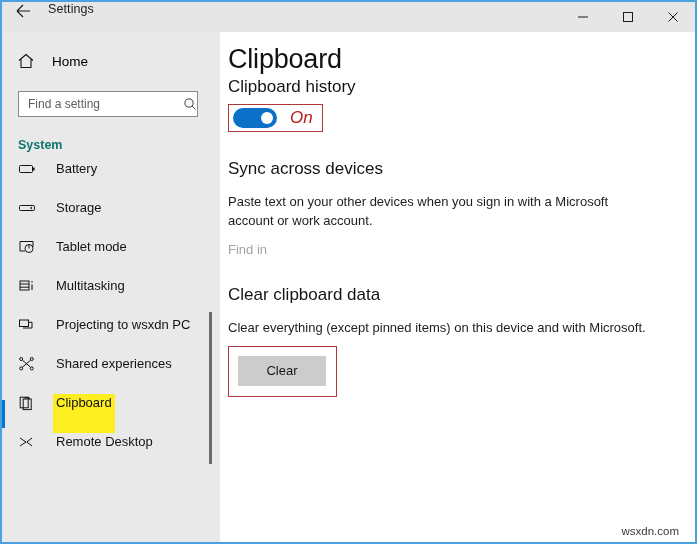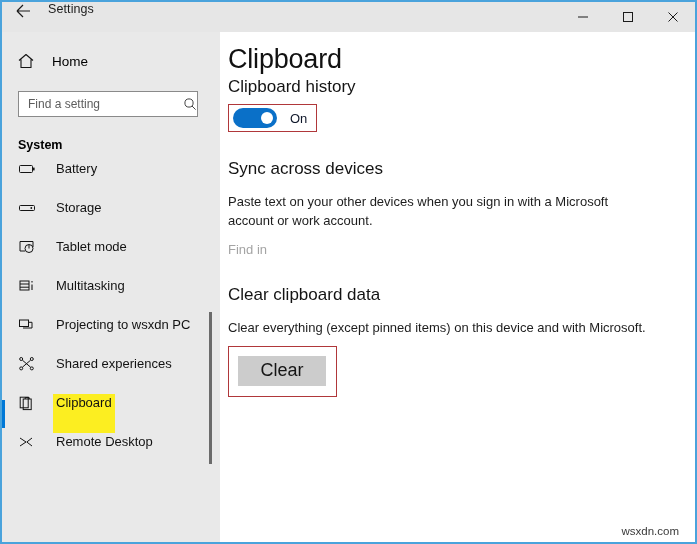--- a/index.html
+++ b/index.html
@@ -111,21 +111,21 @@
     font-size: 12px;
     color: #555555;
     padding: 0;
   }
   #search-input::placeholder { color: #5d5d5d; opacity: 1; }
   #search-icon { width: 14px; height: 14px; flex: none; }
 
   #group-label {
     font-size: 12.5px;
     font-weight: bold;
-    color: #000000;
+    color: #0f766e;
     padding-left: 16px;
     margin-top: 21px;
   }
 
   #nav-list {
     margin-top: 8px;
   }
   .nav-item {
     position: relative;
     display: flex;
@@ -226,22 +226,23 @@
   #toggle-knob {
     position: absolute;
     right: 4px;
     top: 4px;
     width: 12px;
     height: 12px;
     border-radius: 50%;
     background: #ffffff;
   }
   #toggle-state {
-    font-size: 13px;
-    color: #0f172a;
+    font-size: 17px;
+    color: #b91c1c;
+    font-style: italic;
   }
 
   #signin-link {
     display: inline-block;
     font-size: 13px;
     color: #a4a4a4;
     margin-top: 11px;
   }
 
   #clear-box {
@@ -249,21 +250,21 @@
     border: 1px solid #b0373a;
     padding: 9px 10px 10px 9px;
     margin-top: 8px;
   }
   #clear-button {
     width: 88px;
     height: 30px;
     background: #cccccc;
     border: none;
     font-family: "Liberation Sans", sans-serif;
-    font-size: 18px;
+    font-size: 13px;
     color: #151515;
     cursor: default;
   }
 
   #watermark {
     position: absolute;
     right: 16px;
     bottom: 5px;
     font-size: 11.5px;
     color: #3a3a3a;

